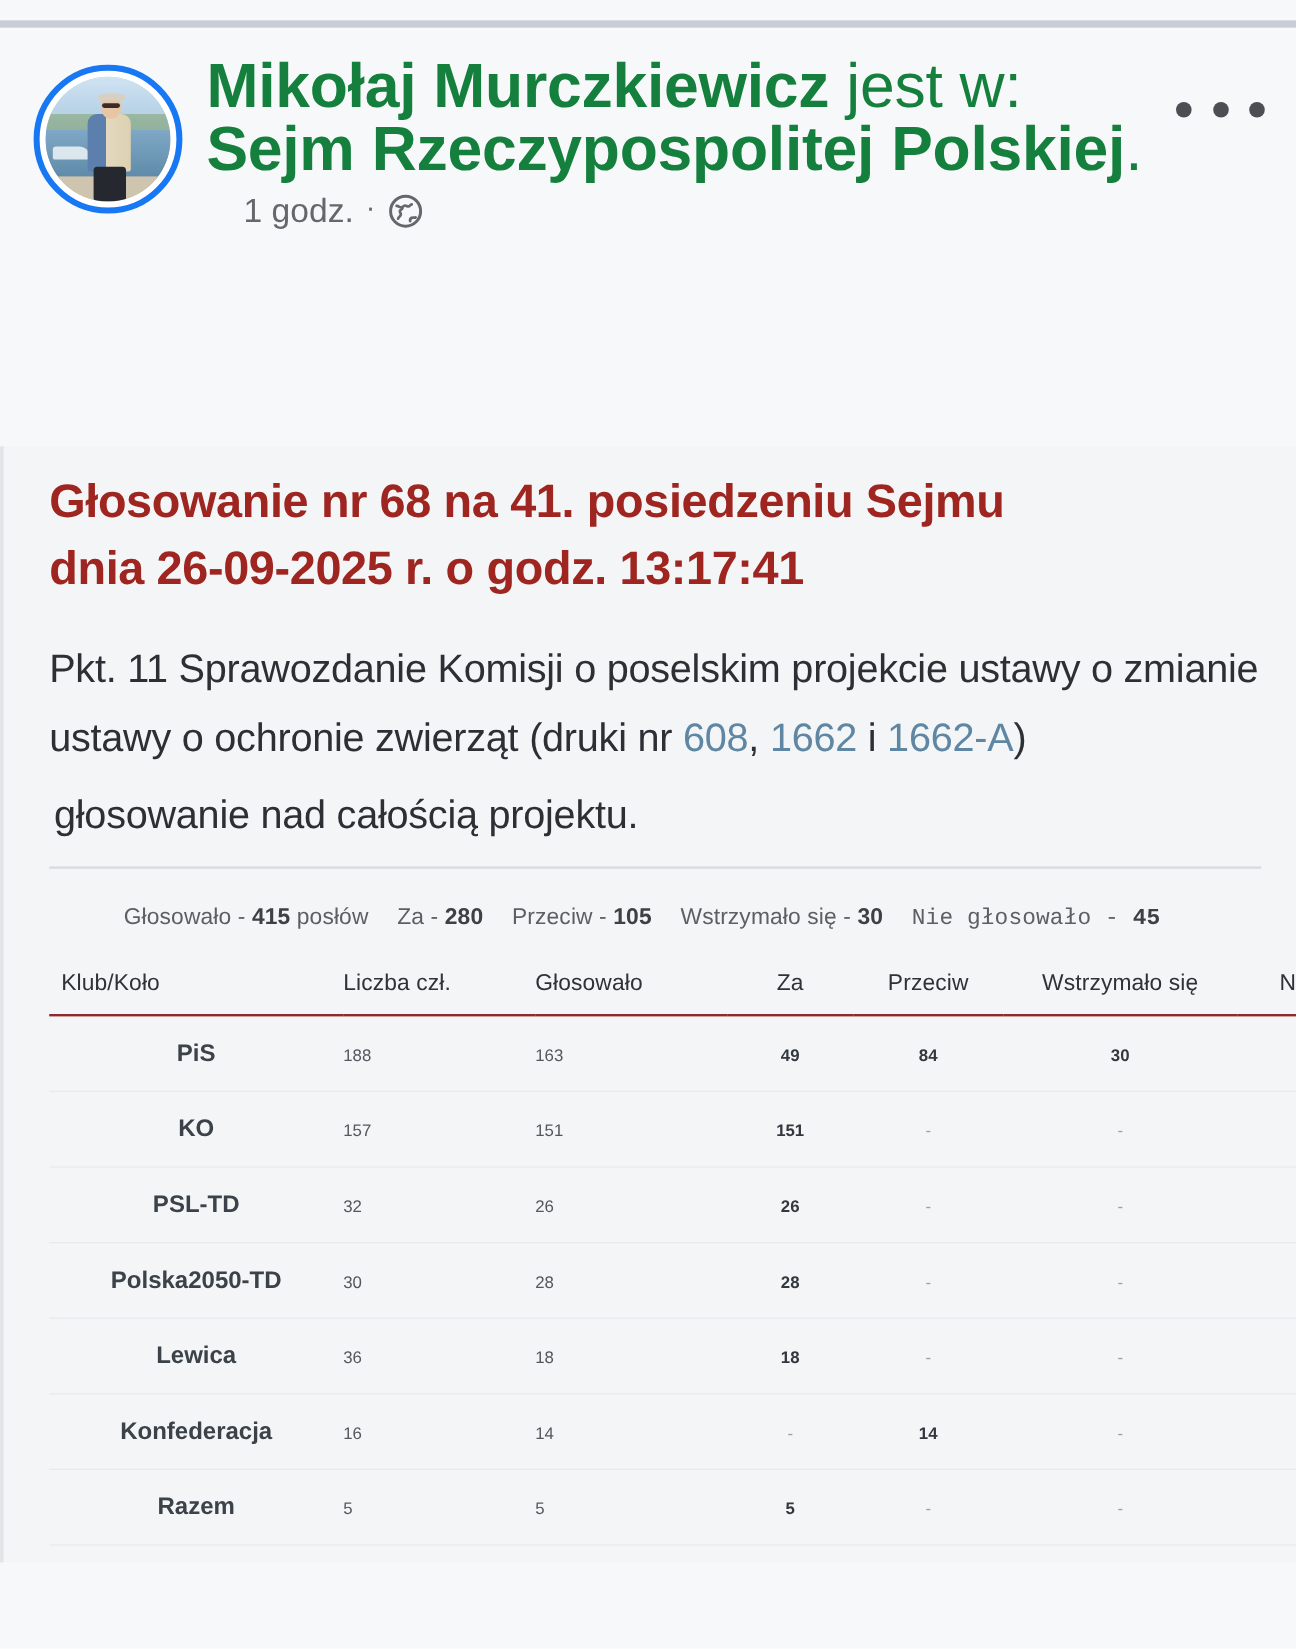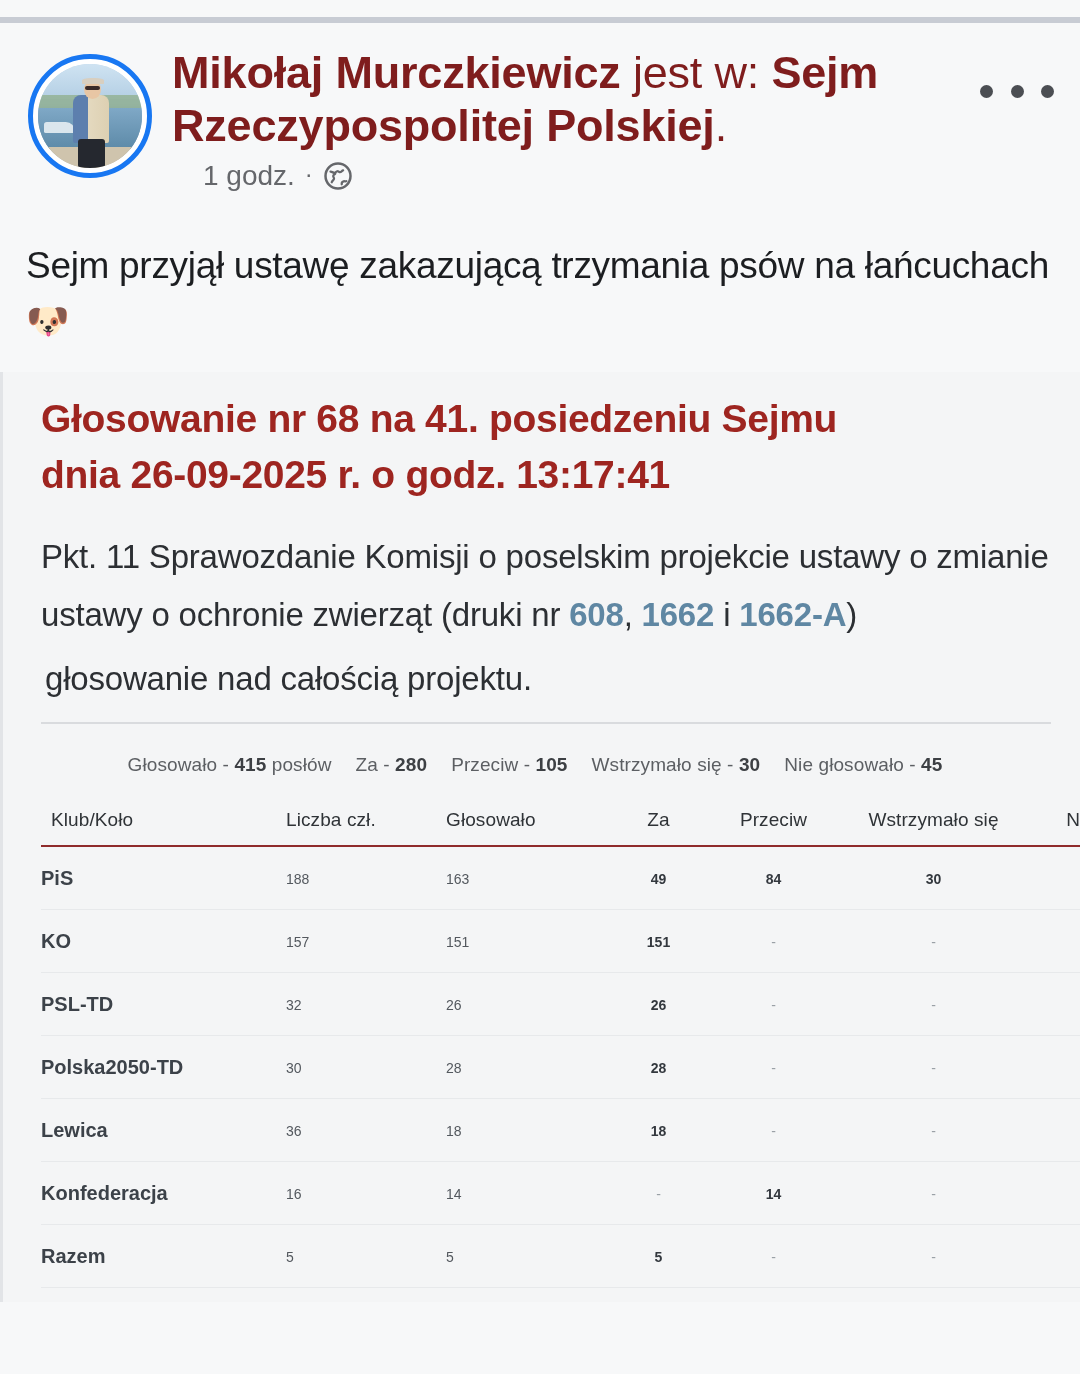--- a/index.html
+++ b/index.html
@@ -87,23 +87,23 @@
   .av-glass { position:absolute; left:45%; top:21%; width:15%; height:4%;
               background:#3a2a28; border-radius:2px; }
 
   .header-text {
     position: absolute;
     left: 172px;
     top: 0;
     width: 800px;
   }
   .author-line {
-    font-size: 45px;
+    font-size: 52px;
     line-height: 53px;
-    color: #7f1d1d;
+    color: #15803d;
     font-weight: 400;
     letter-spacing: -0.2px;
   }
   .author-line .b { font-weight: 700; }
 
   .meta-line {
     margin-top: 7px;
     font-size: 28px;
     line-height: 34px;
     color: #65676b;
@@ -177,21 +177,21 @@
   .embed-desc {
     position: absolute;
     left: 38px;
     top: 156px;
     width: 1010px;
     color: #2c2f33;
     font-size: 33px;
     line-height: 58px;
     letter-spacing: -0.2px;
   }
-  .embed-desc .lnk { color: #5f87a3; font-weight: bold; }
+  .embed-desc .lnk { color: #5f87a3; }
 
   .embed-desc-2 {
     position: absolute;
     left: 42px;
     top: 283px;
     width: 1010px;
     color: #2c2f33;
     font-size: 33px;
     line-height: 48px;
     letter-spacing: -0.2px;
@@ -211,21 +211,21 @@
     left: 0;
     top: 382px;
     width: 1080px;
     text-align: center;
     font-size: 19px;
     color: #5c5f63;
     letter-spacing: 0.1px;
   }
   .summary span.n { font-weight: 700; color: #3d4044; }
   .summary .grp { margin-right: 24px; white-space: nowrap; }
-  .summary .grp:last-child { margin-right: 16px; }
+  .summary .grp:last-child { margin-right: 16px; font-family: Liberation Mono, monospace; }
 
   
   .vtable {
     position: absolute;
     left: 38px;
     top: 437px;
     width: 1010px;
     border-collapse: collapse;
     table-layout: fixed;
   }
@@ -249,20 +249,21 @@
   .col-vote   { width: 105px; text-align: center; }
   .col-przec  { width: 125px; text-align: center; }
   .col-wstrz  { width: 195px; text-align: center; }
   .col-nie    { width: 190px; text-align: center; }
   th.col-club { text-align: left; padding-left: 10px; }
 
   td.club {
     font-weight: 700;
     color: #3c4249;
     font-size: 20px;
+    text-align: center;
   }
   td.em { font-weight: 700; color: #33383e; }
   td.dash { color: #9aa0a6; }
 </style>
 </head>
 <body>
 
 <div class="page">
 
   <div class="top-divider"></div>
@@ -299,21 +300,20 @@
       </div>
     </div>
 
     <div class="menu-dots">
       <i></i>
       <i></i>
       <i></i>
     </div>
   </div>
 
-  <div class="post-body"><span>Sejm przyjął ustawę zakazującą trzymania psów na łańcuchach </span><span class="dog-emoji">🐶</span></div>
 
   <div class="embed">
 
     <div class="embed-title">
       <div>Głosowanie nr 68 na 41. posiedzeniu Sejmu</div>
       <div>dnia 26-09-2025 r. o godz. 13:17:41</div>
     </div>
 
     <div class="embed-desc"><span>Pkt. 11 Sprawozdanie Komisji o poselskim projekcie ustawy o zmianie ustawy o ochronie zwierząt (druki nr </span><span class="lnk">608</span><span>, </span><span class="lnk">1662</span><span> i </span><span class="lnk">1662-A</span><span>)</span></div>
 

